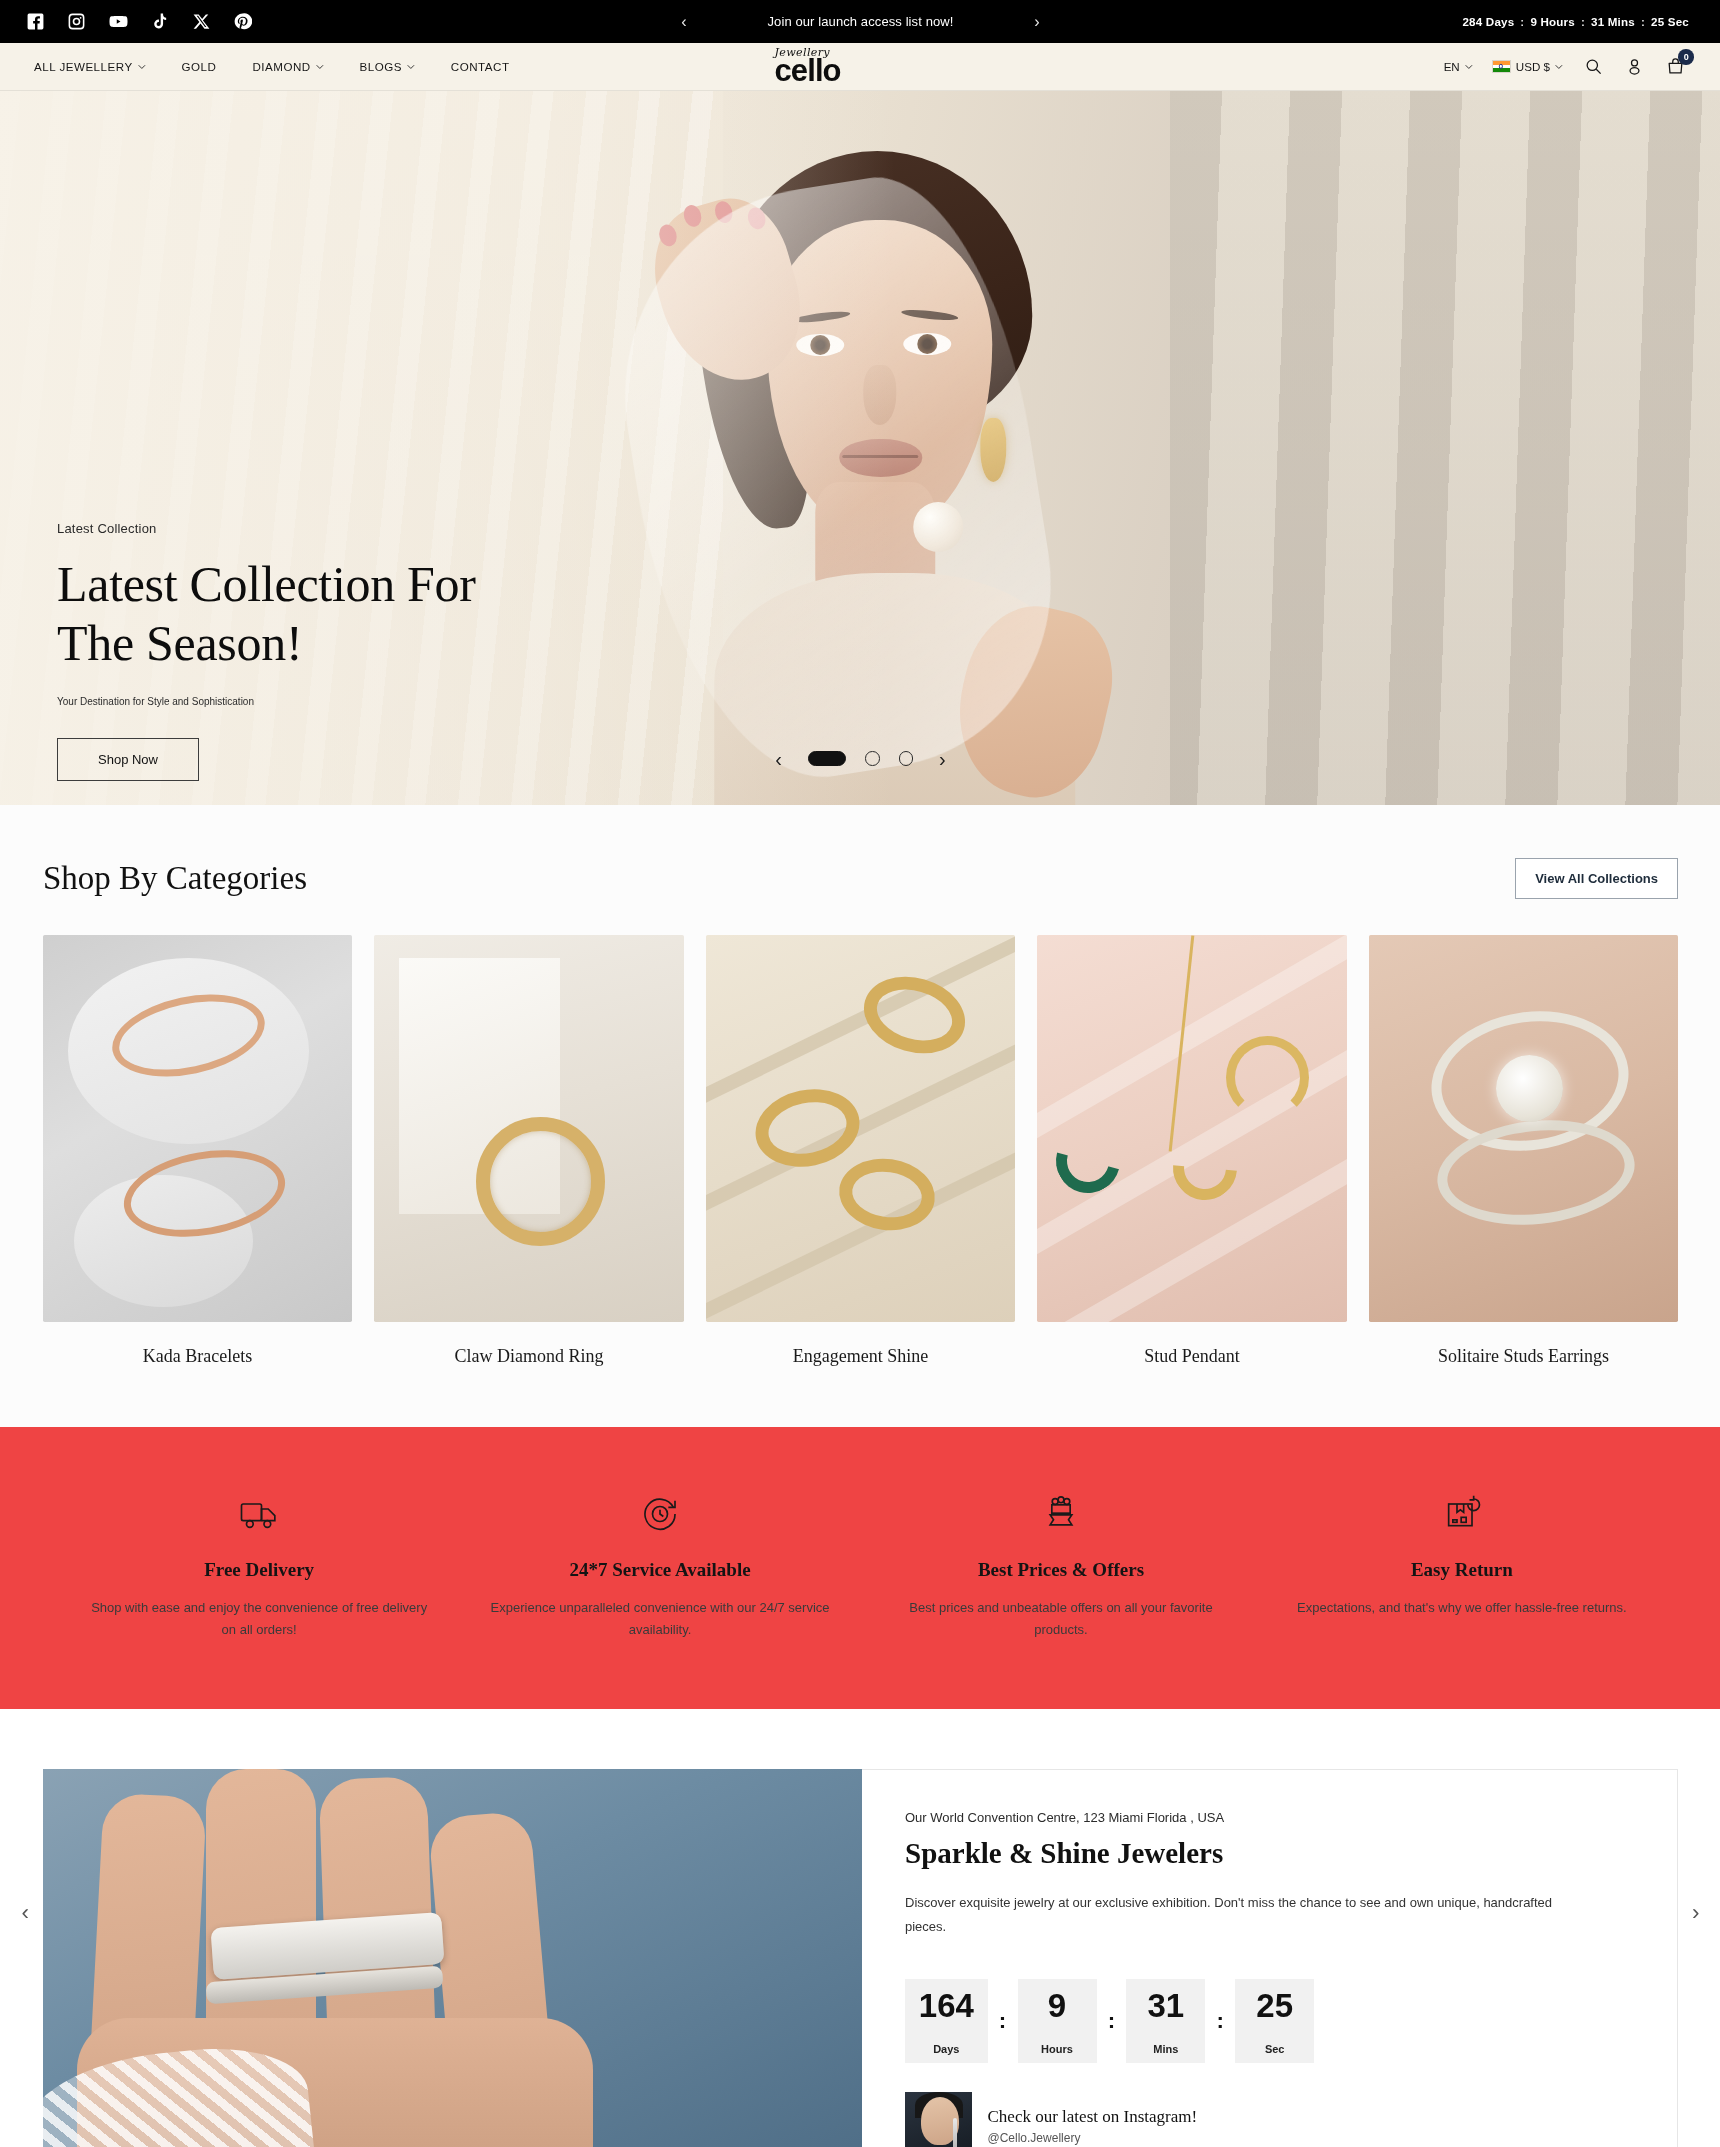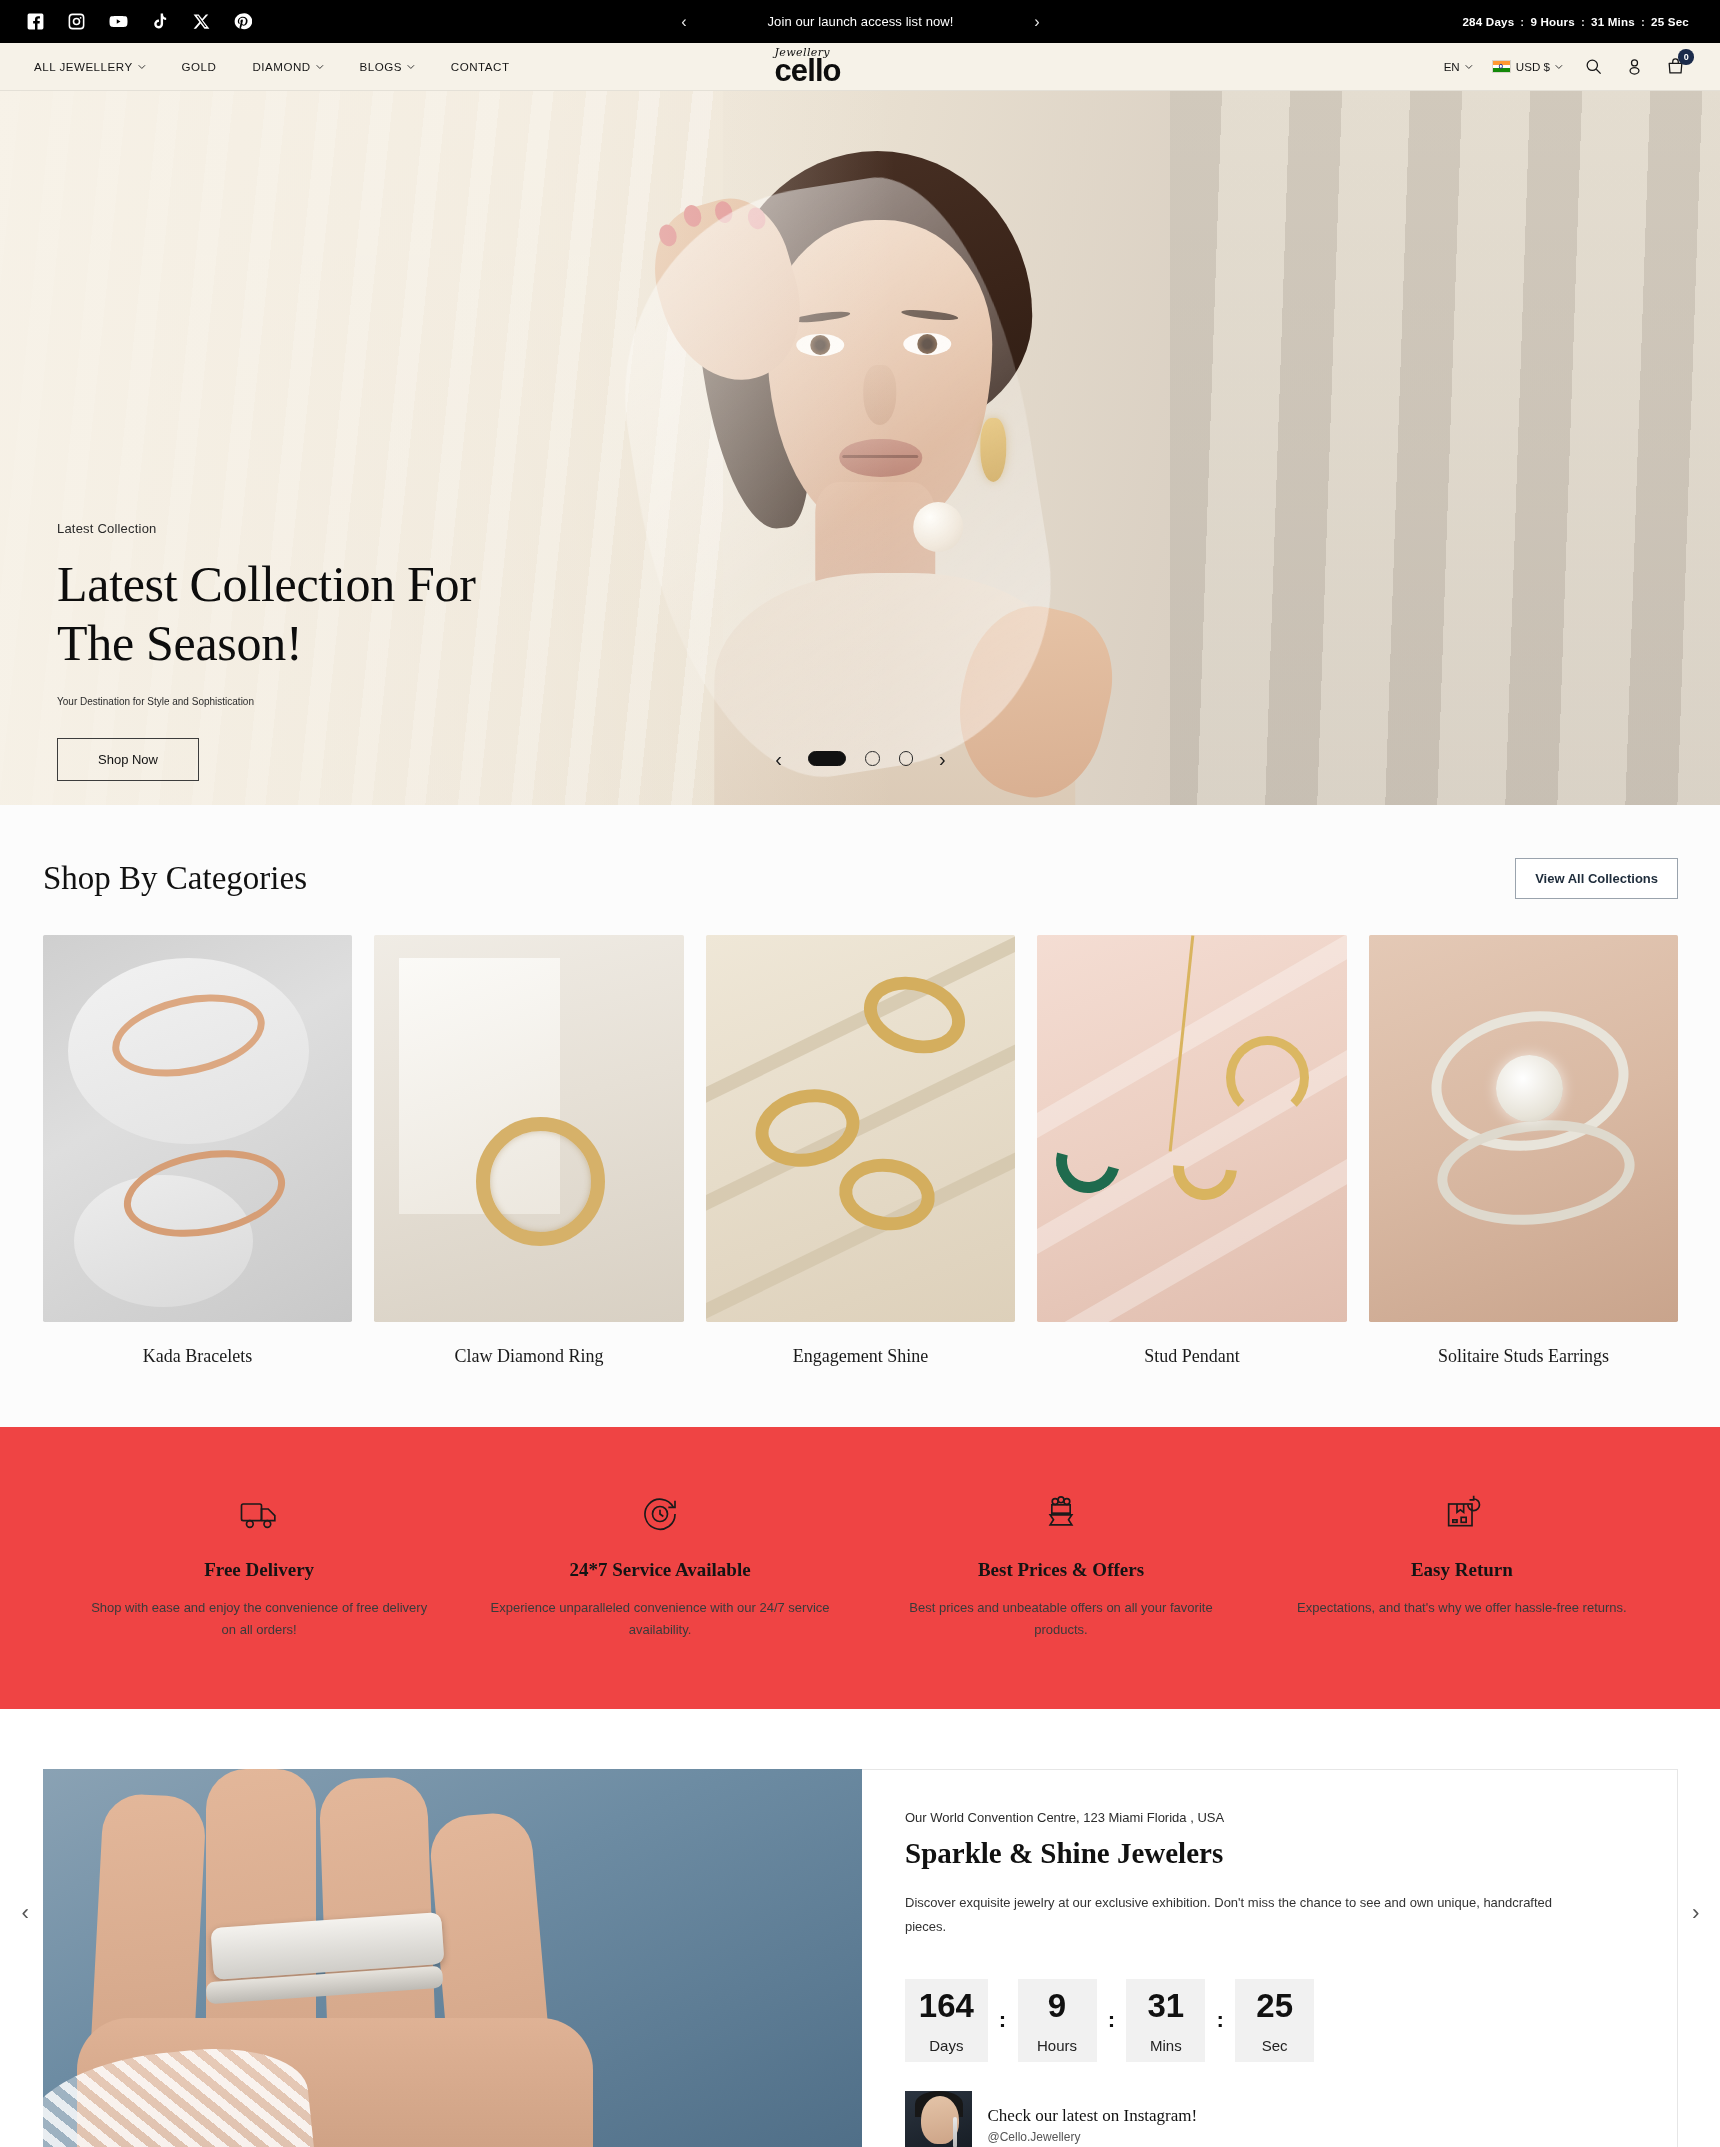--- a/index.html
+++ b/index.html
@@ -278,21 +278,21 @@
   .exh-body { flex:1; border:0.9px solid #e6e6e6; border-left:none; padding:40px 43px; }
   .exh-loc { font-size:13px; color:#2b2b2b; margin-bottom:12px; }
   .exh-title { font-family:"Liberation Serif", serif; font-size:29px; color:#111; margin-bottom:20.6px; }
   .exh-desc { font-size:13px; line-height:1.85; color:#333; margin-bottom:40px; max-width:671px; }
   .countdown { display:flex; align-items:center; gap:0; margin-bottom:29px; }
   .cd-box {
     background:#f1f1f1; min-width:79px; padding:10.3px 13.8px 8.6px;
     text-align:center;
   }
   .cd-num { font-size:33px; font-weight:bold; color:#111; line-height:1.05; }
-  .cd-lab { font-size:15px; font-weight:normal; color:#222; margin-top:13px; }
+  .cd-lab { font-size:11px; font-weight:bold; color:#222; margin-top:19px; }
   .cd-sep { font-size:22.4px; font-weight:bold; color:#111; padding:0 11.2px; }
   .insta-row { display:flex; align-items:center; gap:15.5px; margin-bottom:26px; }
   .insta-thumb { width:67px; height:67px; position:relative; overflow:hidden; background:linear-gradient(160deg,#2b3440,#151b22); }
   .insta-thumb .ih-face { position:absolute; left:15.5px; top:5.2px; width:38px; height:48px; background:linear-gradient(170deg,#e4c4a8,#cda487); border-radius:50% 50% 44% 44%; }
   .insta-thumb .ih-hair { position:absolute; left:10.3px; top:0; width:48px; height:26px; background:#171717; border-radius:50% 50% 0 0; }
   .insta-thumb .ih-ear { position:absolute; left:48px; top:26px; width:4.3px; height:31px; background:linear-gradient(180deg,#e8e8e8,#b9b9b9); border-radius:2.6px; }
   .insta-txt .it1 { font-family:"Liberation Serif", serif; font-size:17px; color:#111; margin-bottom:4.3px; }
   .insta-txt .it2 { font-size:12px; color:#555; }
 </style>
 </head>

